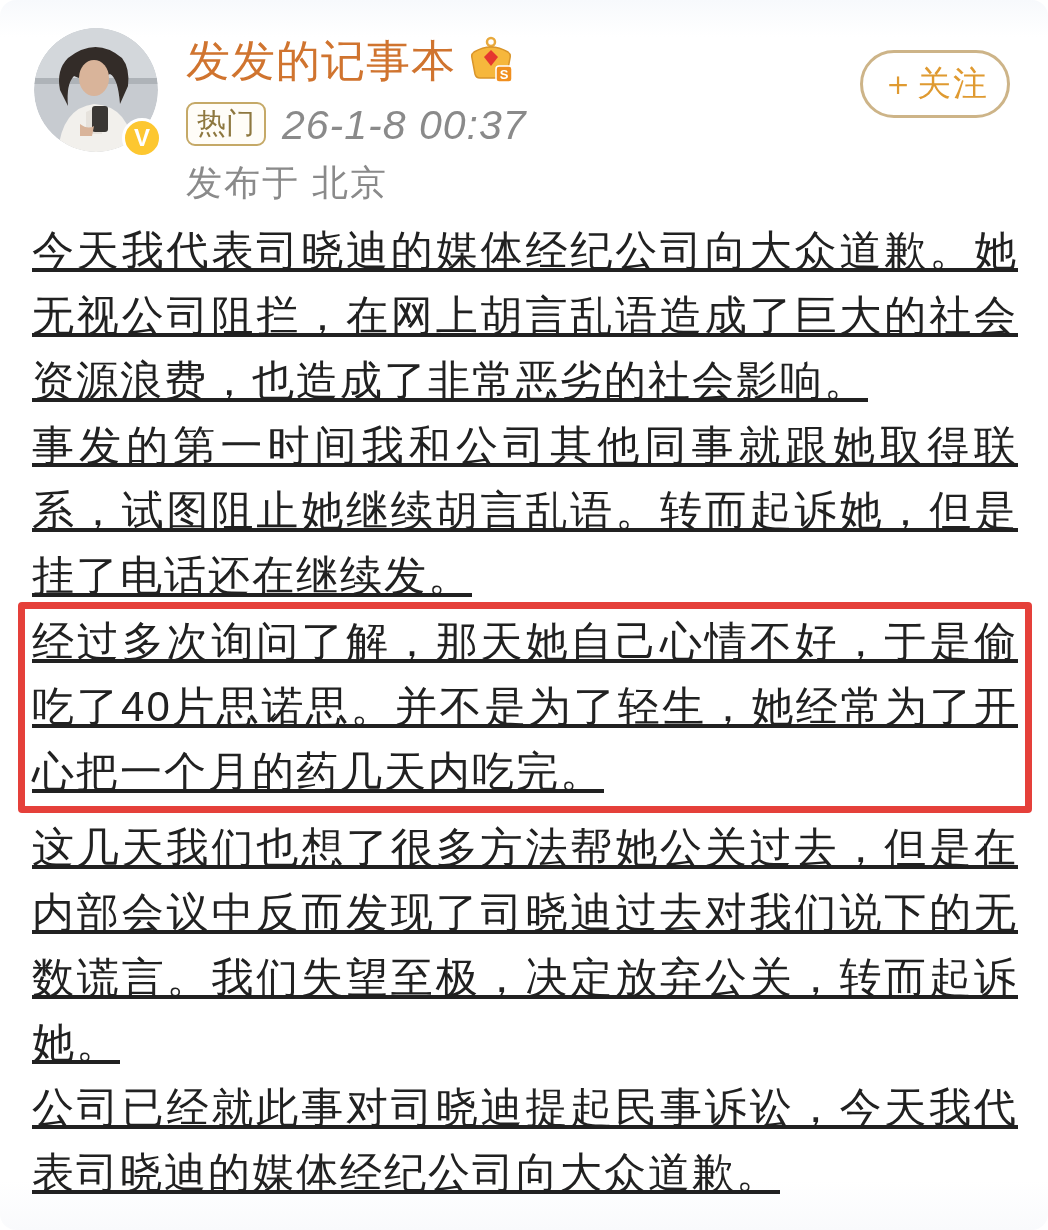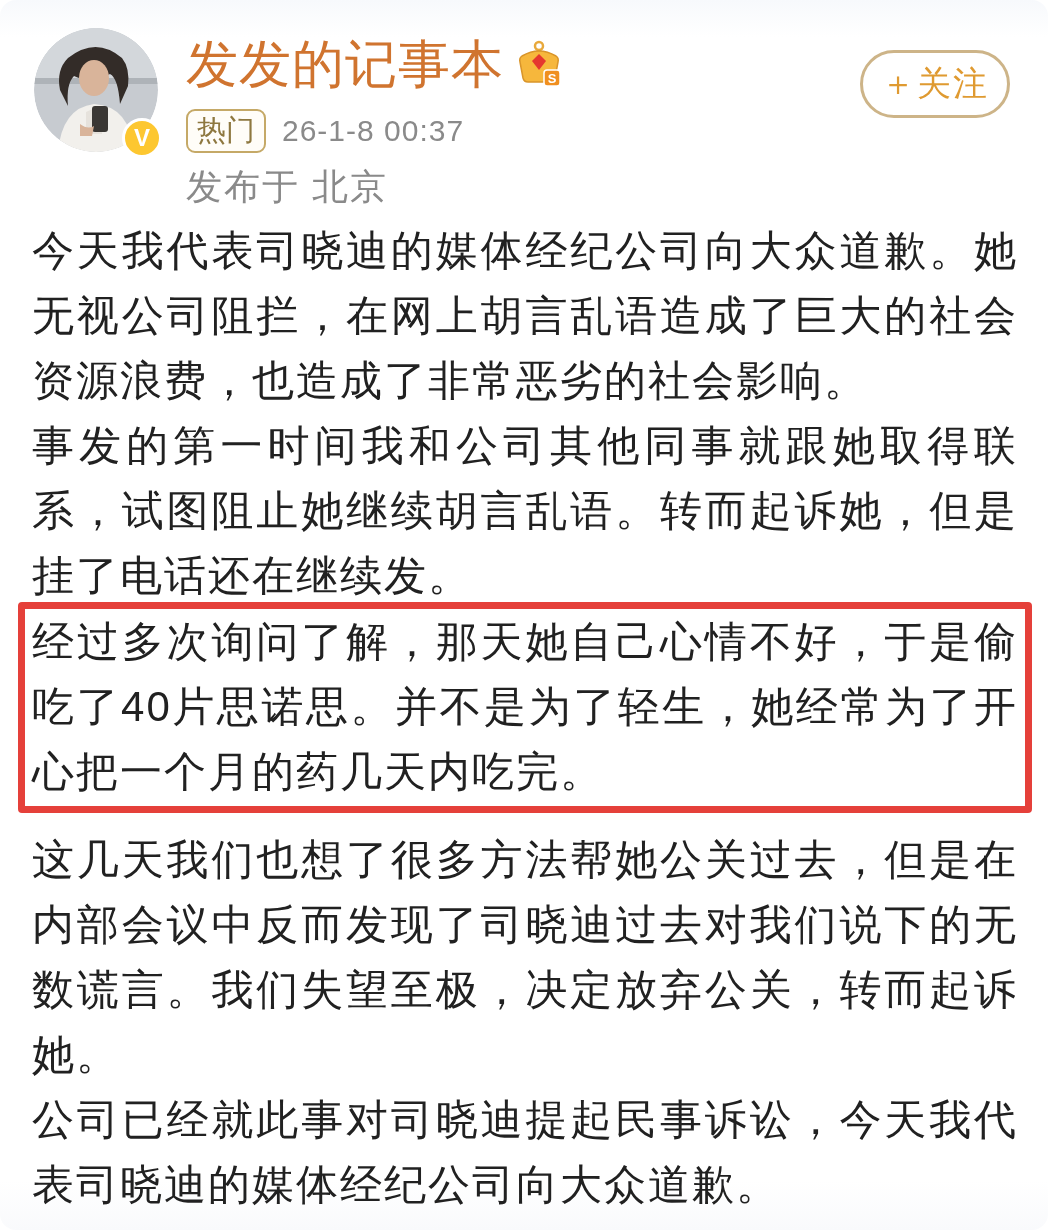--- a/index.html
+++ b/index.html
@@ -31,36 +31,36 @@
     position: absolute; right: -4px; bottom: -6px;
     width: 40px; height: 40px; border-radius: 50%;
     background: #fdc730; border: 3px solid #ffffff;
     color: #ffffff; font-weight: bold; font-size: 24px;
     display: flex; align-items: center; justify-content: center;
     line-height: 1;
   }
   .user-block { position: absolute; left: 186px; top: 36px; }
   .name-row { display: flex; align-items: center; gap: 10px; }
   .username {
-    color: #d0742f; font-size: 52px; font-weight: 500;
+    color: #d0742f; font-size: 44px; font-weight: 500;
     letter-spacing: 1px; line-height: 1.1;
   }
   .crown-badge { width: 50px; height: 50px; display: inline-block; }
   .meta-row {
-    display: flex; align-items: center; gap: 16px;
+    display: flex; align-items: flex-start; gap: 16px;
     margin-top: 16px;
   }
   .hot-tag {
     display: inline-block;
     border: 2px solid #c5a967; border-radius: 9px;
     color: #8e7840; font-size: 29px; line-height: 1.25;
     padding: 1px 9px 3px;
     background: #fffdf8;
   }
-  .timestamp, .source-label { color: #8a8a8a; font-size: 30px; letter-spacing: 1px; }
+  .timestamp, .source-label { color: #8a8a8a; font-size: 41px; letter-spacing: 1px; font-style: italic; }
   .location-row { margin-top: 10px; color: #8a8a8a; font-size: 36px; letter-spacing: 2px; }
   .follow-btn {
     position: absolute; right: 38px; top: 50px;
     width: 150px; height: 68px;
     border: 3px solid #cdb488; border-radius: 36px;
     background: #ffffff;
     color: #df9a31; font-size: 34px; letter-spacing: 2px;
     display: flex; align-items: center; justify-content: center;
     cursor: pointer;
     font-family: Liberation Serif, serif;
@@ -69,26 +69,27 @@
   
   .post-text {
     position: relative;
     padding: 0 30px 0 32px;
     margin-top: 18px;
     color: #212121;
     font-size: 42px;
     line-height: 65px;
     letter-spacing: 2px;
     text-align: justify;
+    text-decoration: underline;
   }
   .post-text p { margin: 0; }
   .highlight-box {
     border: 7px solid #e5403a;
     border-radius: 4px;
-    margin: -6px -14px 14px;
+    margin: -6px -14px 2px;
     padding: 0 7px 2px;
   }
 </style>
 </head>
 <body>
 
 <div class="card">
 
   <div class="header">
 

